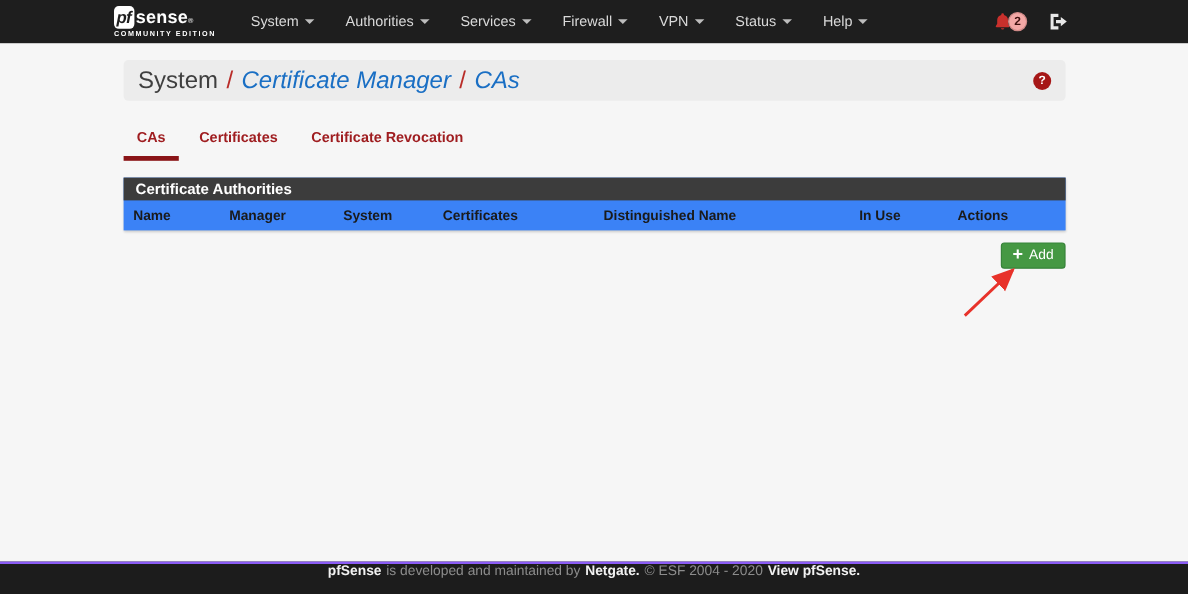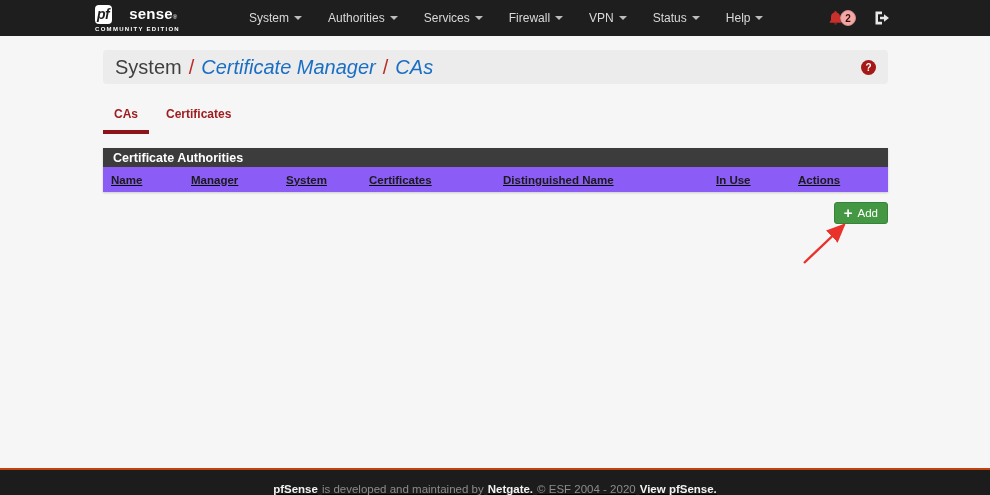--- a/index.html
+++ b/index.html
@@ -11,21 +11,20 @@
     overflow: hidden;
   }
   
   .navbar {
     height: 36px;
     background: #1e1e1e;
     display: flex;
     align-items: center;
     padding-left: 95px;
     padding-right: 100px;
-    gap: 40px;
   }
   .logo {
     display: flex;
     flex-direction: column;
     justify-content: center;
     text-decoration: none;
     margin-right: 16px;
     line-height: 1;
   }
   .logo-top { display: flex; align-items: baseline; }
@@ -37,21 +36,21 @@
     font-size: 14px;
     border-radius: 4px;
     padding: 2px 3px 3px 2px;
     letter-spacing: -0.5px;
   }
   .logo-sense {
     color: #ffffff;
     font-weight: 800;
     font-size: 15px;
     letter-spacing: 0.2px;
-    margin-left: 17px;
+    margin-left: 1px;
   }
   .logo-reg { color: #ffffff; font-size: 6px; vertical-align: super; }
   .logo-edition {
     color: #ffffff;
     font-size: 6px;
     font-weight: 700;
     letter-spacing: 1.3px;
     margin-top: 2px;
     white-space: nowrap;
   }
@@ -122,34 +121,34 @@
     padding: 6px 11px 9px;
     margin-right: 6px;
     border-bottom: 4px solid transparent;
     white-space: nowrap;
   }
   .tab.active { border-bottom-color: #8a1417; }
   
   .panel {
     width: 785px;
     margin: 14px 0 0 103px;
-    background: #8b5cf6;
+    background: #3b82f6;
     box-shadow: 0 1px 2px rgba(0,0,0,0.18);
   }
   .panel-title {
     background: #3c3c3c;
     color: #ffffff;
     font-size: 12.5px;
     font-weight: 700;
     height: 19px;
     display: flex;
     align-items: center;
     padding-left: 10px;
   }
-  table.ca-table { width: 100%; border-collapse: collapse; table-layout: fixed; text-decoration: underline; }
+  table.ca-table { width: 100%; border-collapse: collapse; table-layout: fixed; }
   .ca-table th {
     text-align: left;
     font-size: 11.5px;
     font-weight: 700;
     color: #1a1a1a;
     height: 25px;
     padding-left: 8px;
     white-space: nowrap;
   }
   
@@ -171,27 +170,26 @@
   .plus-glyph { font-size: 15px; font-weight: 900; line-height: 1; margin-top: -2px; }
   
   .annotation { position: absolute; left: 0; top: 0; width: 990px; height: 495px; pointer-events: none; }
   
   .footer {
     position: absolute;
     left: 0; bottom: 0;
     width: 100%;
     height: 27px;
     background: #1c1c1c;
-    border-top: 2px solid #c2410c;
-    display: flex;
-    align-items: flex-end;
+    border-top: 2px solid #8b5cf6;
+    display: flex;
+    align-items: flex-start;
     justify-content: center;
     gap: 4px;
     font-size: 11.5px;
-    text-decoration: underline;
   }
   .footer .dim { color: #8c8c8c; }
   .footer .bright { color: #f2f2f2; font-weight: 700; text-decoration: none; }
 </style>
 </head>
 <body>
 
 <nav class="navbar">
   <a class="logo" href="#">
     <span class="logo-top">
@@ -271,20 +269,21 @@
     <a class="crumb-link" href="#">Certificate Manager</a>
     <span class="crumb-sep">/</span>
     <a class="crumb-link" href="#">CAs</a>
   </h1>
   <a class="help-icon" href="#">?</a>
 </header>
 
 <nav class="tabs">
   <a class="tab active" href="#">CAs</a>
   <a class="tab" href="#">Certificates</a>
+  <a class="tab" href="#">Certificate Revocation</a>
 </nav>
 
 <section class="panel">
   <div class="panel-title">Certificate Authorities</div>
   <table class="ca-table">
     <colgroup>
       <col style="width:80px">
         <col style="width:95px">
         <col style="width:83px">
         <col style="width:134px">

